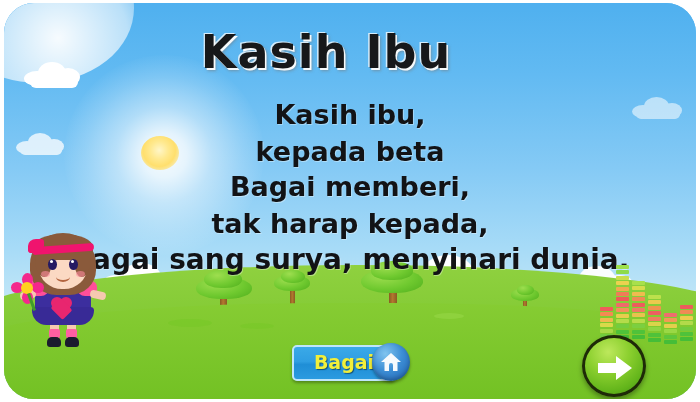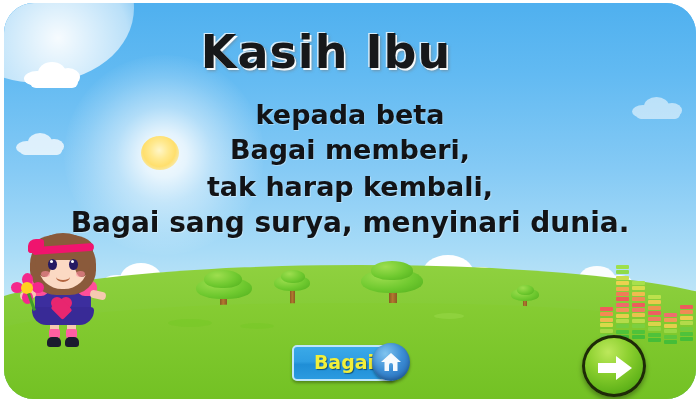--- a/index.html
+++ b/index.html
@@ -326,23 +326,24 @@
 
     <div class="hill-front"></div>
 
     <div style="position:absolute; left:164px; top:316px; width:44px; height:8px; border-radius:50%; background:rgba(120,200,40,0.65);"></div>
     <div style="position:absolute; left:236px; top:320px; width:34px; height:6px; border-radius:50%; background:rgba(120,200,40,0.6);"></div>
     <div style="position:absolute; left:430px; top:310px; width:30px; height:6px; border-radius:50%; background:rgba(150,215,70,0.6);"></div>
 
     <div class="title">Kasih Ibu</div>
 
     <div class="lyrics">
+      <div class="lyric-line s1">Kasih ibu,</div>
       <div class="lyric-line s2">kepada beta</div>
       <div class="lyric-line s4">Bagai memberi,</div>
-      <div class="lyric-line s5">tak harap kembali,</div>
+      <div class="lyric-line s5">tak harap kepada,</div>
       <div class="lyric-line s6">Bagai sang surya, menyinari dunia.</div>
     </div>
 
     <div class="girl">
 
       <div style="left:40px; top:92px; width:9px; height:26px; background:#f6c9b0;"></div>
       <div style="left:57px; top:92px; width:9px; height:26px; background:#f6c9b0;"></div>
 
       <div style="left:39px; top:104px; width:11px; height:9px; background:#ff5fa2; border-radius:2px;"></div>
       <div style="left:56px; top:104px; width:11px; height:9px; background:#ff5fa2; border-radius:2px;"></div>

